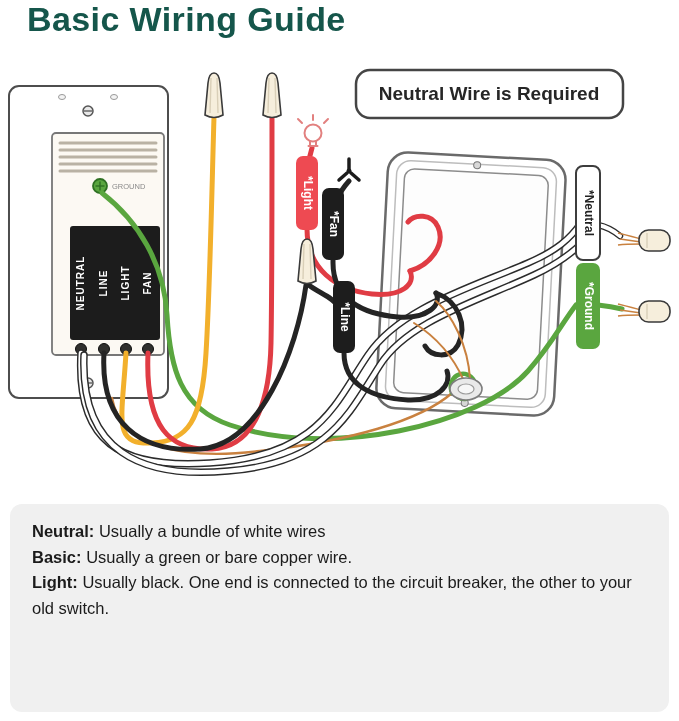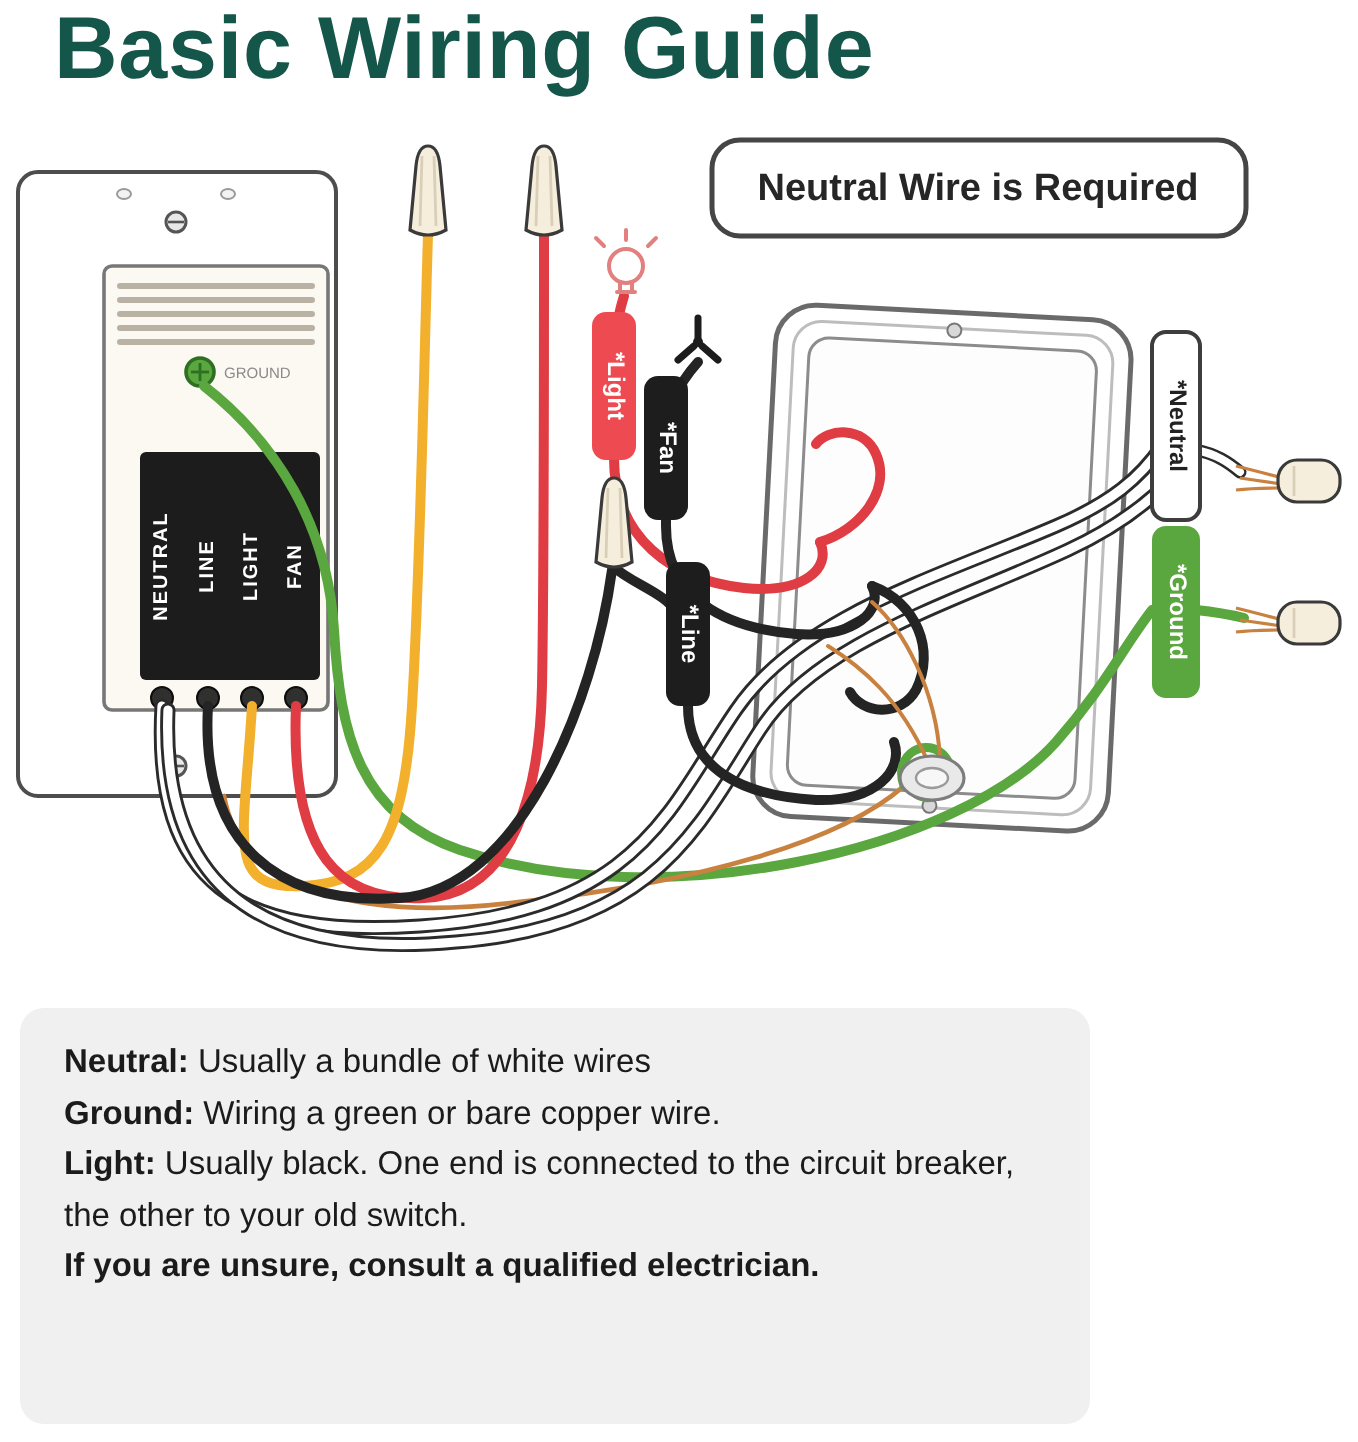--- a/index.html
+++ b/index.html
@@ -5,25 +5,25 @@
   * { margin:0; padding:0; box-sizing:border-box; }
   html,body { width:679px; height:721px; }
   body {
     background:#ffffff;
     font-family:"Liberation Sans", sans-serif;
     position:relative;
     overflow:hidden;
   }
   .title {
     position:absolute; left:27px; top:0px;
-    font-size:44px; font-weight:800; color:#15564b; letter-spacing:.4px;
+    font-size:34px; font-weight:800; color:#15564b; letter-spacing:.4px;
   }
   .diagram { position:absolute; left:0; top:53px; }
   .notes {
-    position:absolute; left:10px; top:504px; width:535px; height:208px;
+    position:absolute; left:10px; top:504px; width:659px; height:208px;
     background:#f0f0f0; border-radius:12px;
     padding:15px 22px 0 22px;
     font-size:16.5px; line-height:25.6px; color:#1b1b1b;
   }
   .notes p { margin:0; }
   .notes b { font-weight:700; }
   .notes .footer { font-weight:700; }
   text { font-family:"Liberation Sans", sans-serif; }
   .tag-text { font-size:12px; font-weight:700; }
   .term-text { font-size:10px; font-weight:700; letter-spacing:1px; }
@@ -185,16 +185,15 @@
   </g>
 
   <g>
     <rect x="356" y="17" width="267" height="48" rx="14" fill="#ffffff" stroke="#454545" stroke-width="2.5"></rect>
     <text x="489" y="47" text-anchor="middle" font-size="19" font-weight="700" fill="#262626">Neutral Wire is Required</text>
   </g>
 </svg>
 
 <div class="notes">
   <p><b>Neutral:</b> <span>Usually a bundle of white wires</span></p>
-  <p><b>Ground:</b> <span>Wiring a green or bare copper wire.</span></p>
+  <p><b>Basic:</b> <span>Usually a green or bare copper wire.</span></p>
   <p><b>Light:</b> <span>Usually black. One end is connected to the circuit breaker, the other to your old switch.</span></p>
-  <p class="footer">If you are unsure, consult a qualified electrician.</p>
 </div>
 
 </body></html>

